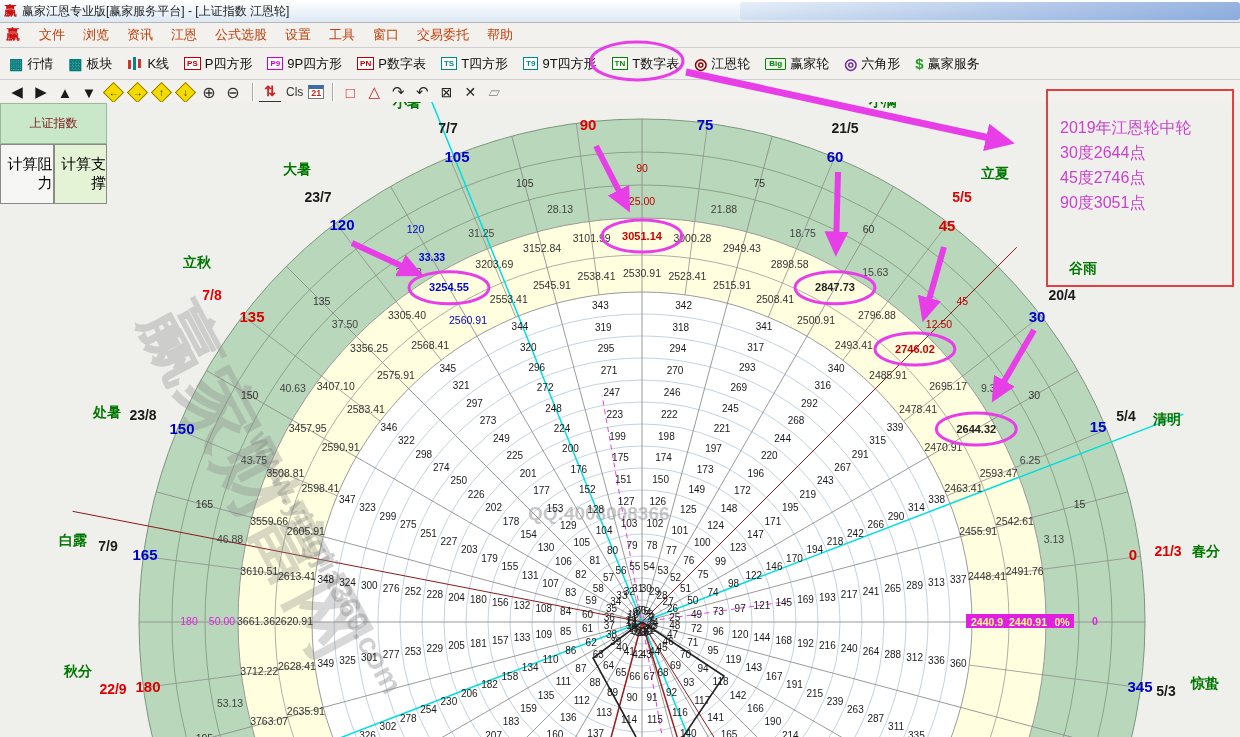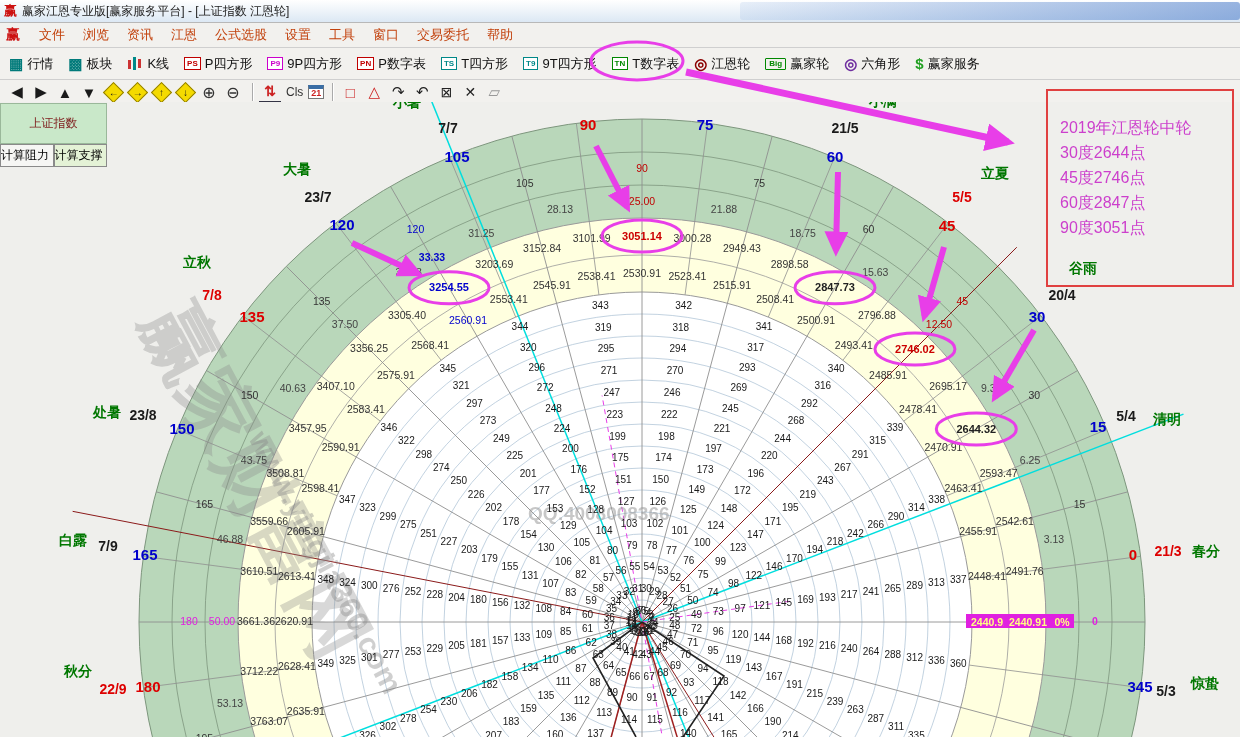--- a/index.html
+++ b/index.html
@@ -34,21 +34,21 @@
   .rot{color:#222;font-size:15px;}
   .boxx{color:#222;font-size:14px;}
   .gray{color:#999;font-size:15px;}
   
   #canvas{position:absolute;left:0;top:102px;width:1240px;height:635px;overflow:hidden;background:#efefec;}
   
   #info-panel{position:absolute;left:0;top:103px;width:107px;z-index:30;font-size:12px;}
   #info-panel .hd{background:#c9e8c9;color:#7f1d1d;text-align:center;font-weight:normal;padding:11px 0;border:1px solid #9ab89a;}
   #info-panel .row{background:#a8d3f4;color:#c00000;padding:2px 1px;border-bottom:1px solid #e8f2fa;white-space:nowrap;overflow:hidden;}
   #info-panel .btns{display:flex;}
-  #info-panel .btns div{flex:1;text-align:left;border:1px solid #8a8a8a;padding:2px 0;font-size:12px;background:#f6f6f4;cursor:default;}
+  #info-panel .btns div{flex:1;text-align:right;border:1px solid #8a8a8a;padding:10px 0;font-size:15px;background:#f6f6f4;cursor:default;}
   #info-panel .btns div:last-child{background:#e4f2d6;}
   
   #anno-box{position:absolute;left:1046px;top:89px;width:188px;height:198px;border:2px solid #e04040;z-index:40;padding:24px 10px 0 12px;box-sizing:border-box;}
   #anno-box .ln{color:#cc3fcc;font-size:16px;line-height:25px;white-space:nowrap;}
   #overlay-svg{position:absolute;left:0;top:0;z-index:50;pointer-events:none;}
   svg text{font-family:"Liberation Sans",sans-serif;}
 </style>
 </head>
 <body>
 
@@ -728,21 +728,20 @@
   <div class="btns">
       <div>计算阻力</div>
       <div>计算支撑</div>
     </div>
 </div>
 
 <div id="anno-box">
     <div class="ln">2019年江恩轮中轮</div>
     <div class="ln">30度2644点</div>
     <div class="ln">45度2746点</div>
-    <div class="ln">60度2847点</div>
     <div class="ln">90度3051点</div>
   </div>
 
 <svg id="overlay-svg" width="1240" height="737">
     <defs>
       <marker id="ah2" markerWidth="5" markerHeight="5" refX="3.2" refY="2" orient="auto">
         <path d="M0,0 L4.2,2 L0,4 Z" fill="#e83ee8"></path>
       </marker>
     </defs>
     <ellipse cx="637" cy="61" rx="46" ry="19" fill="none" stroke="#e83ee8" stroke-width="3"></ellipse>

